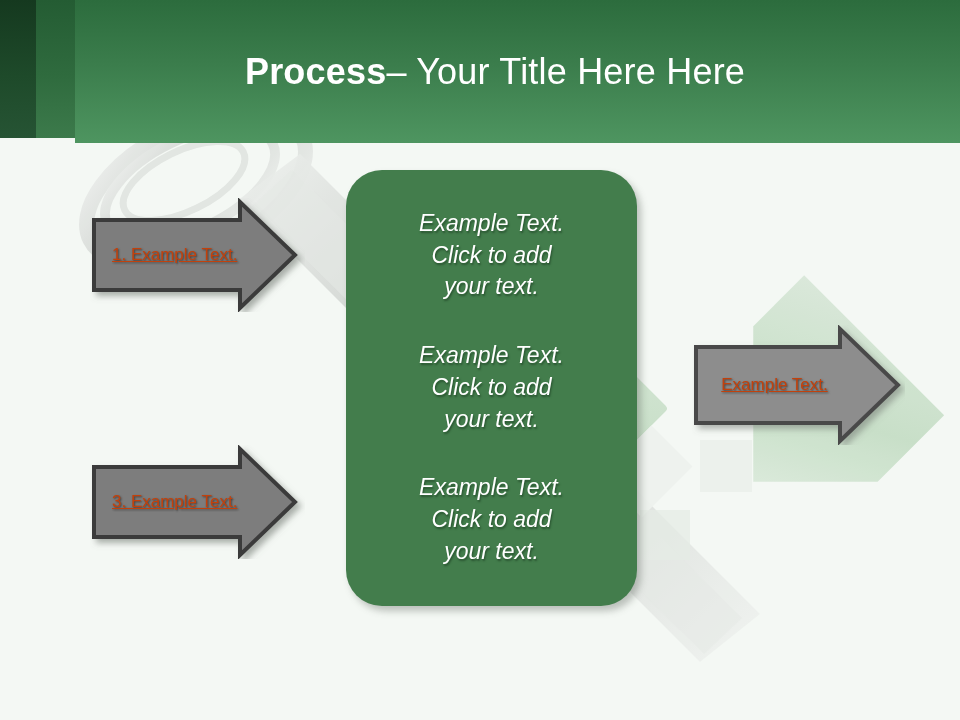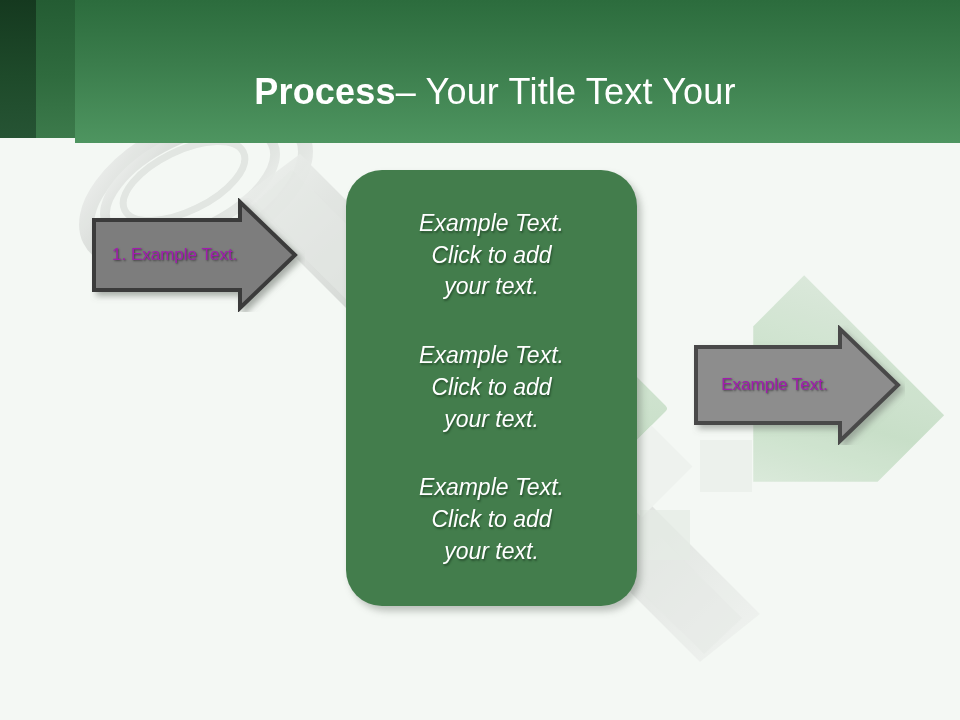--- a/index.html
+++ b/index.html
@@ -60,42 +60,42 @@
     left: 75px; top: 0;
     width: 840px; height: 143px;
     display: flex;
     align-items: center;
     justify-content: center;
     color: #ffffff;
     font-size: 36px;
     letter-spacing: 0.2px;
     white-space: nowrap;
     user-select: none;
-    margin-top: 20px;
   }
   #title .t-strong { font-weight: bold; }
   #title .t-rest { font-weight: normal; }
 
   
   .arrow {
     position: absolute;
     display: block;
   }
   .arrow .arrow-label {
     position: absolute;
     left: 0; top: 0;
     width: 100%; height: 100%;
     display: flex;
     align-items: center;
-    color: #a21caf;
+    color: #c2410c;
     font-size: 17px;
     text-shadow: 1px 1px 2px rgba(40,40,40,0.75);
     white-space: nowrap;
     user-select: none;
     box-sizing: border-box;
+    text-decoration: underline;
   }
   .arrow.left-arrow .arrow-label {
     justify-content: flex-start;
     padding-left: 22px;
   }
   .arrow.right-arrow .arrow-label {
     justify-content: center;
     padding-right: 48px;
   }
 
@@ -190,37 +190,48 @@
       <path d="M636 690 L700 626 L748 674 L684 738 Z" fill="#e1e5e1"></path>
     </g>
   </svg>
 
   <div id="header">
     <div class="hdr-band-dark"></div>
     <div class="hdr-band-mid"></div>
     <div class="hdr-band-main"></div>
     <div id="title">
       <span class="t-strong">Process</span>
-        <span class="t-rest"> – Your Title Text Your</span>
+        <span class="t-rest"> – Your Title Here Here</span>
     </div>
   </div>
 
   <div class="arrow left-arrow" id="arrow1">
     <svg viewBox="0 0 215 114" width="215" height="114">
       <defs>
         <filter id="ashadow1" x="-25%" y="-25%" width="160%" height="160%">
           <feDropShadow dx="4" dy="4" stdDeviation="3" flood-color="#6b6f6b" flood-opacity="0.55"></feDropShadow>
         </filter>
       </defs>
       <polygon points="4,22 150,22 150,4 205,57 150,110 150,92 4,92" fill="#7d7d7d" stroke="#3b3b3b" stroke-width="4" stroke-linejoin="miter" filter="url(#ashadow1)"></polygon>
     </svg>
     <div class="arrow-label">1. Example Text.</div>
   </div>
 
 
+  <div class="arrow left-arrow" id="arrow3">
+    <svg viewBox="0 0 215 114" width="215" height="114">
+      <defs>
+        <filter id="ashadow3" x="-25%" y="-25%" width="160%" height="160%">
+          <feDropShadow dx="4" dy="4" stdDeviation="3" flood-color="#6b6f6b" flood-opacity="0.55"></feDropShadow>
+        </filter>
+      </defs>
+      <polygon points="4,22 150,22 150,4 205,57 150,110 150,92 4,92" fill="#7d7d7d" stroke="#3b3b3b" stroke-width="4" stroke-linejoin="miter" filter="url(#ashadow3)"></polygon>
+    </svg>
+    <div class="arrow-label">3. Example Text.</div>
+  </div>
 
   <div id="green-box">
     <div class="gb-block">
       <span class="gb-line">Example Text.</span>
       <span class="gb-line">Click  to add</span>
       <span class="gb-line">your text.</span>
     </div>
     <div class="gb-block">
       <span class="gb-line">Example Text.</span>
       <span class="gb-line">Click  to add</span>

